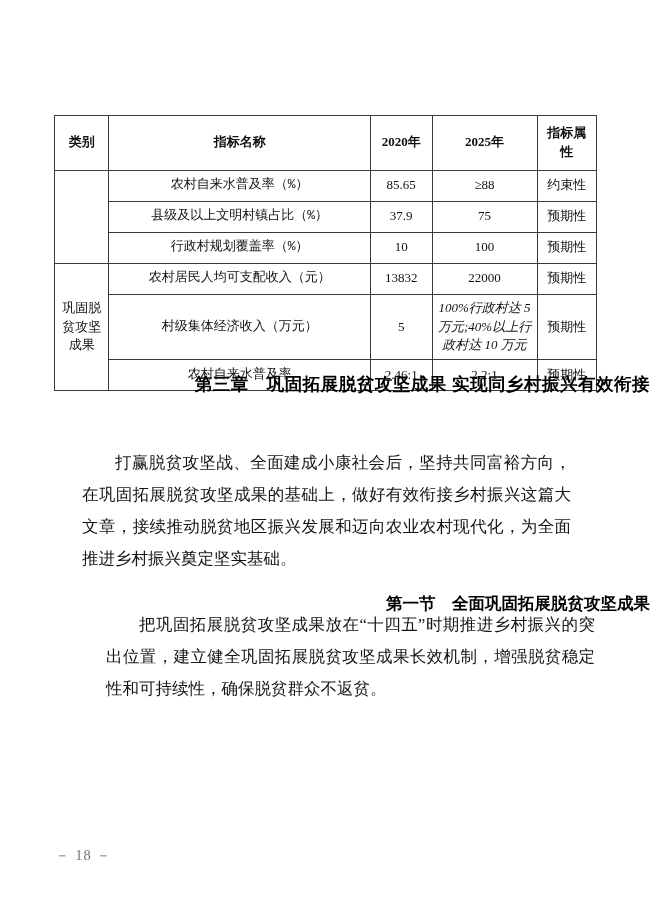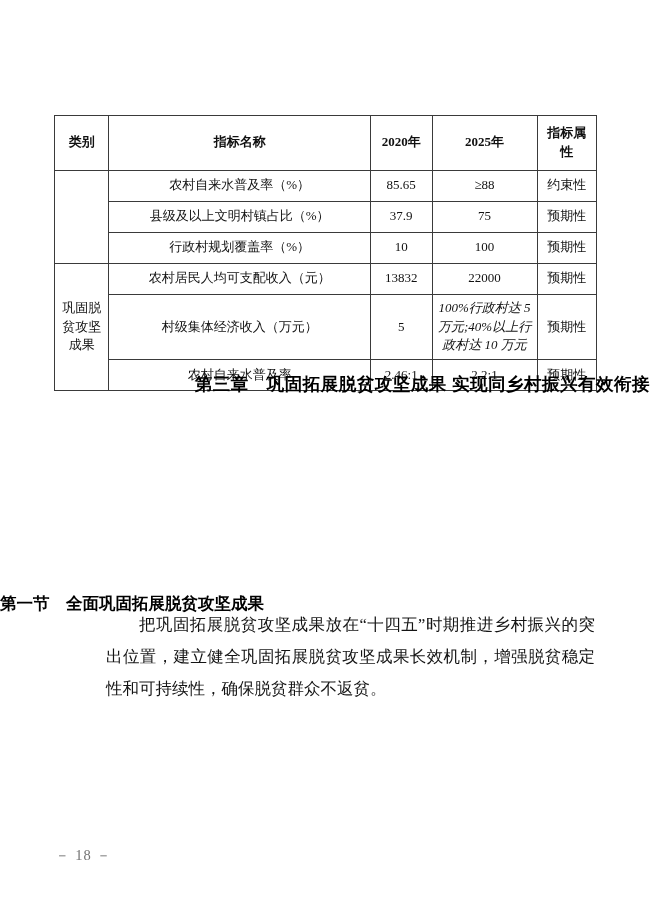--- a/index.html
+++ b/index.html
@@ -14,41 +14,41 @@
   .table-wrap{position:absolute;top:115px;left:54px;width:543px;}
   table.indicator{
     border-collapse:collapse;width:543px;
     font-size:13px;line-height:1.45;color:#111;
   }
   table.indicator th,table.indicator td{
     border:1px solid #3a3a3a;
     padding:4px 3px;vertical-align:middle;text-align:center;
   }
   table.indicator th{font-weight:bold;padding:8px 4px;}
-  td.name-cell{text-align:left;padding-left:7px;padding-right:4px;}
+  td.name-cell{text-align:left;padding-left:7px;padding-right:4px;font-family:Liberation Mono, monospace;}
   td.cat-cell{width:48px;padding:2px 6px;}
   td.wrap-left{text-align:left;padding-left:6px;padding-right:4px;font-style:italic;}
   .row-pad td{height:22px;}
 
   
   .chapter-title{
     margin:0;position:absolute;top:372px;left:0;width:650px;
     text-align:right;font-size:17.5px;font-weight:bold;
     font-family:"Liberation Sans","DejaVu Sans",sans-serif;
     letter-spacing:0.5px;color:#000;
   }
   .body-text{
     position:absolute;left:82px;width:489px;
     font-size:16.5px;line-height:32px;
     text-align:justify;text-indent:2em;color:#141414;
   }
   #para1{top:430px;}
   .section-title{
     margin:0;position:absolute;top:593px;left:0;width:650px;
-    text-align:left;font-size:16.5px;font-weight:bold;color:#000;
+    text-align:right;font-size:16.5px;font-weight:bold;color:#000;
   }
   #para2{top:592px;margin-left:24px;}
   .sub-heading{
     position:absolute;top:723px;left:82px;width:489px;
     font-size:16.5px;font-weight:bold;text-indent:2em;color:#000;
     font-family:"Liberation Sans","DejaVu Sans",sans-serif;
   }
   #para3{top:752px;}
   .page-number{
     position:absolute;top:846px;left:55px;
@@ -114,20 +114,21 @@
         <td>2.46:1</td>
         <td>2.2:1</td>
         <td>预期性</td>
       </tr>
     </tbody>
       </table>
   </div>
 
   <h1 class="chapter-title">第三章　巩固拓展脱贫攻坚成果 实现同乡村振兴有效衔接</h1>
 
+  <p id="para1" class="body-text">打赢脱贫攻坚战、全面建成小康社会后，坚持共同富裕方向，在巩固拓展脱贫攻坚成果的基础上，做好有效衔接乡村振兴这篇大文章，接续推动脱贫地区振兴发展和迈向农业农村现代化，为全面推进乡村振兴奠定坚实基础。</p>
 
   <h2 class="section-title">第一节　全面巩固拓展脱贫攻坚成果</h2>
 
   <p id="para2" class="body-text">把巩固拓展脱贫攻坚成果放在“十四五”时期推进乡村振兴的突出位置，建立健全巩固拓展脱贫攻坚成果长效机制，增强脱贫稳定性和可持续性，确保脱贫群众不返贫。</p>
 
 
 
   <div class="page-number">－ 18 －</div>
 
 </div>

